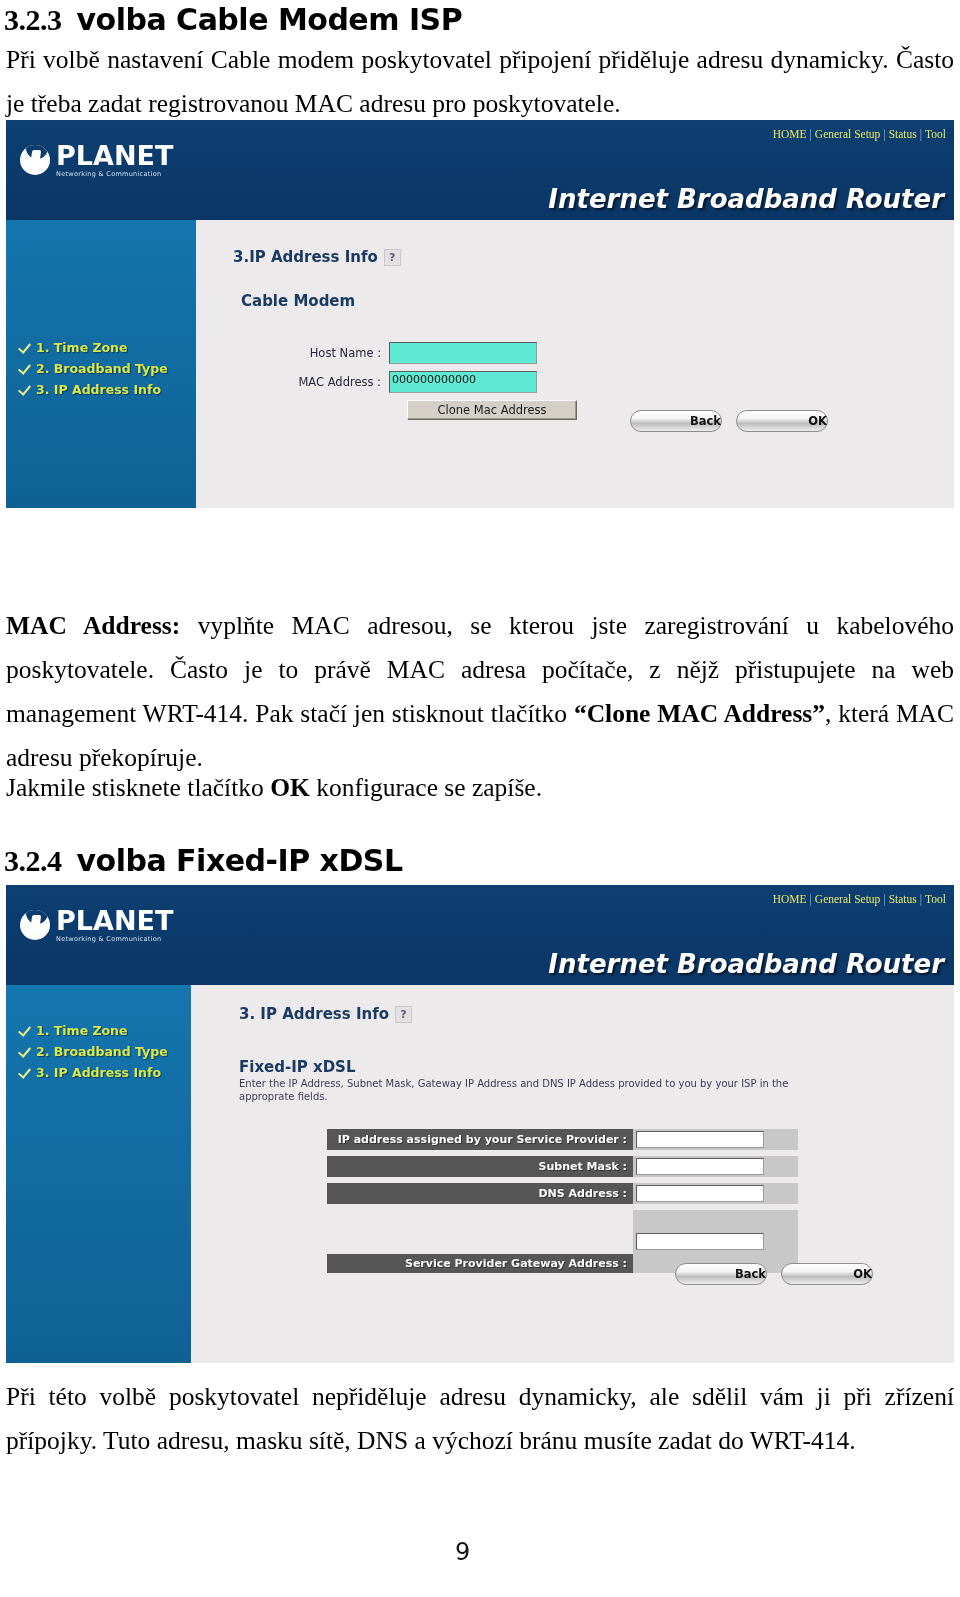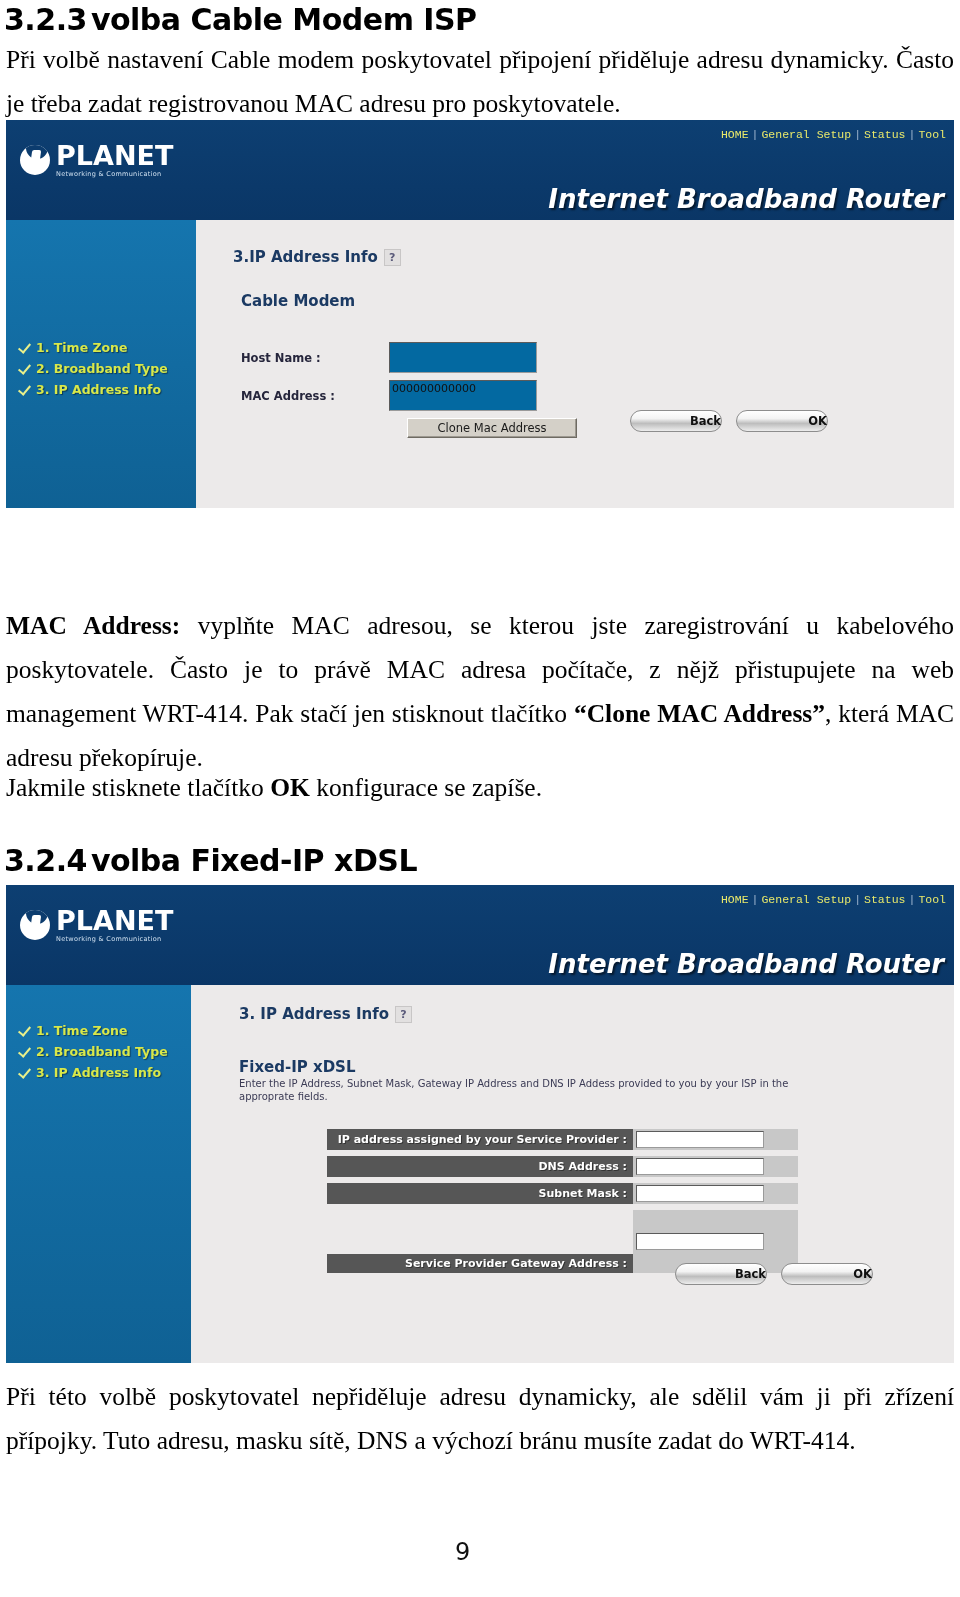--- a/index.html
+++ b/index.html
@@ -25,21 +25,21 @@
   }
   .sec-heading {
     position: absolute;
     font-family: "DejaVu Sans", sans-serif;
     font-weight: bold;
     font-size: 30px;
     letter-spacing: -0.5px;
     color: #000;
     white-space: nowrap;
   }
-  .sec-heading .num { margin-right: 4px; }
+  .sec-heading .num { margin-right: 15px; font-family: Liberation Serif, serif; }
   .para {
     position: absolute;
     font-family: "Liberation Serif", serif;
     font-size: 25.5px;
     line-height: 44px;
     color: #000;
     text-align: justify;
   }
   .para.nojust { text-align: left; }
   .para b { font-weight: bold; }
@@ -111,21 +111,21 @@
     font-family: "DejaVu Sans", sans-serif;
     font-size: 6.5px;
     color: #cfe0f0;
     letter-spacing: 0.3px;
     margin-top: 2px;
   }
   .topnav {
     position: absolute;
     right: 8px;
     top: 8px;
-    font-family: Liberation Mono, monospace;
+    font-family: Liberation Serif, serif;
     font-size: 11.5px;
     color: #e8e86a;
     white-space: nowrap;
   }
   .topnav .sep { color: #9fb6cf; margin: 0 3px; }
   .brandline {
     position: absolute;
     right: 10px;
     bottom: 6px;
     font-family: "DejaVu Sans", sans-serif;
@@ -220,33 +220,33 @@
   }
 
   
   .f-row {
     display: flex;
     align-items: center;
     margin-bottom: 7px;
   }
   .f-label {
     font-family: "DejaVu Sans", sans-serif;
-    font-weight: bold;
+    font-weight: normal;
     font-size: 11.5px;
     color: #26263c;
-    text-align: left;
+    text-align: right;
     white-space: nowrap;
     margin-right: 8px;
   }
   .f-input {
-    background: #0369a1;
+    background: #5eead4;
     border: 1px solid #9a9a9a;
     border-top-color: #5b5b5b;
     border-left-color: #5b5b5b;
-    height: 31px;
+    height: 22px;
     box-sizing: border-box;
     font-family: "DejaVu Sans", sans-serif;
     font-size: 11px;
     color: #111;
     padding: 0 2px;
     line-height: 15px;
   }
   .btn-flat {
     background: #d4d0c8;
     border: 1px solid #ffffff;
@@ -458,27 +458,27 @@
           <div class="block-desc" style="position:absolute; left:48px; top:92px;">Enter the IP Address, Subnet Mask, Gateway IP Address and DNS IP Addess provided to you by your ISP in the approprate fields.</div>
 
           <div style="position:absolute; left:136px; top:144px;">
             <div class="g-row">
               <div class="g-label" style="width:306px;">IP address assigned by your Service Provider :</div>
               <div class="g-field" style="width:165px;">
                 <div class="g-input" style="width:128px;"></div>
               </div>
             </div>
             <div class="g-row">
-              <div class="g-label" style="width:306px;">DNS Address :</div>
+              <div class="g-label" style="width:306px;">Subnet Mask :</div>
               <div class="g-field" style="width:165px;">
                 <div class="g-input" style="width:128px;"></div>
               </div>
             </div>
             <div class="g-row">
-              <div class="g-label" style="width:306px;">Subnet Mask :</div>
+              <div class="g-label" style="width:306px;">DNS Address :</div>
               <div class="g-field" style="width:165px;">
                 <div class="g-input" style="width:128px;"></div>
               </div>
             </div>
             <div class="g-row">
               <div class="g-label" style="width:306px;margin-top:44px;">Service Provider Gateway Address :</div>
               <div class="g-field" style="width:165px;">
                 <div class="g-input" style="width:128px;"></div>
               </div>
             </div>

